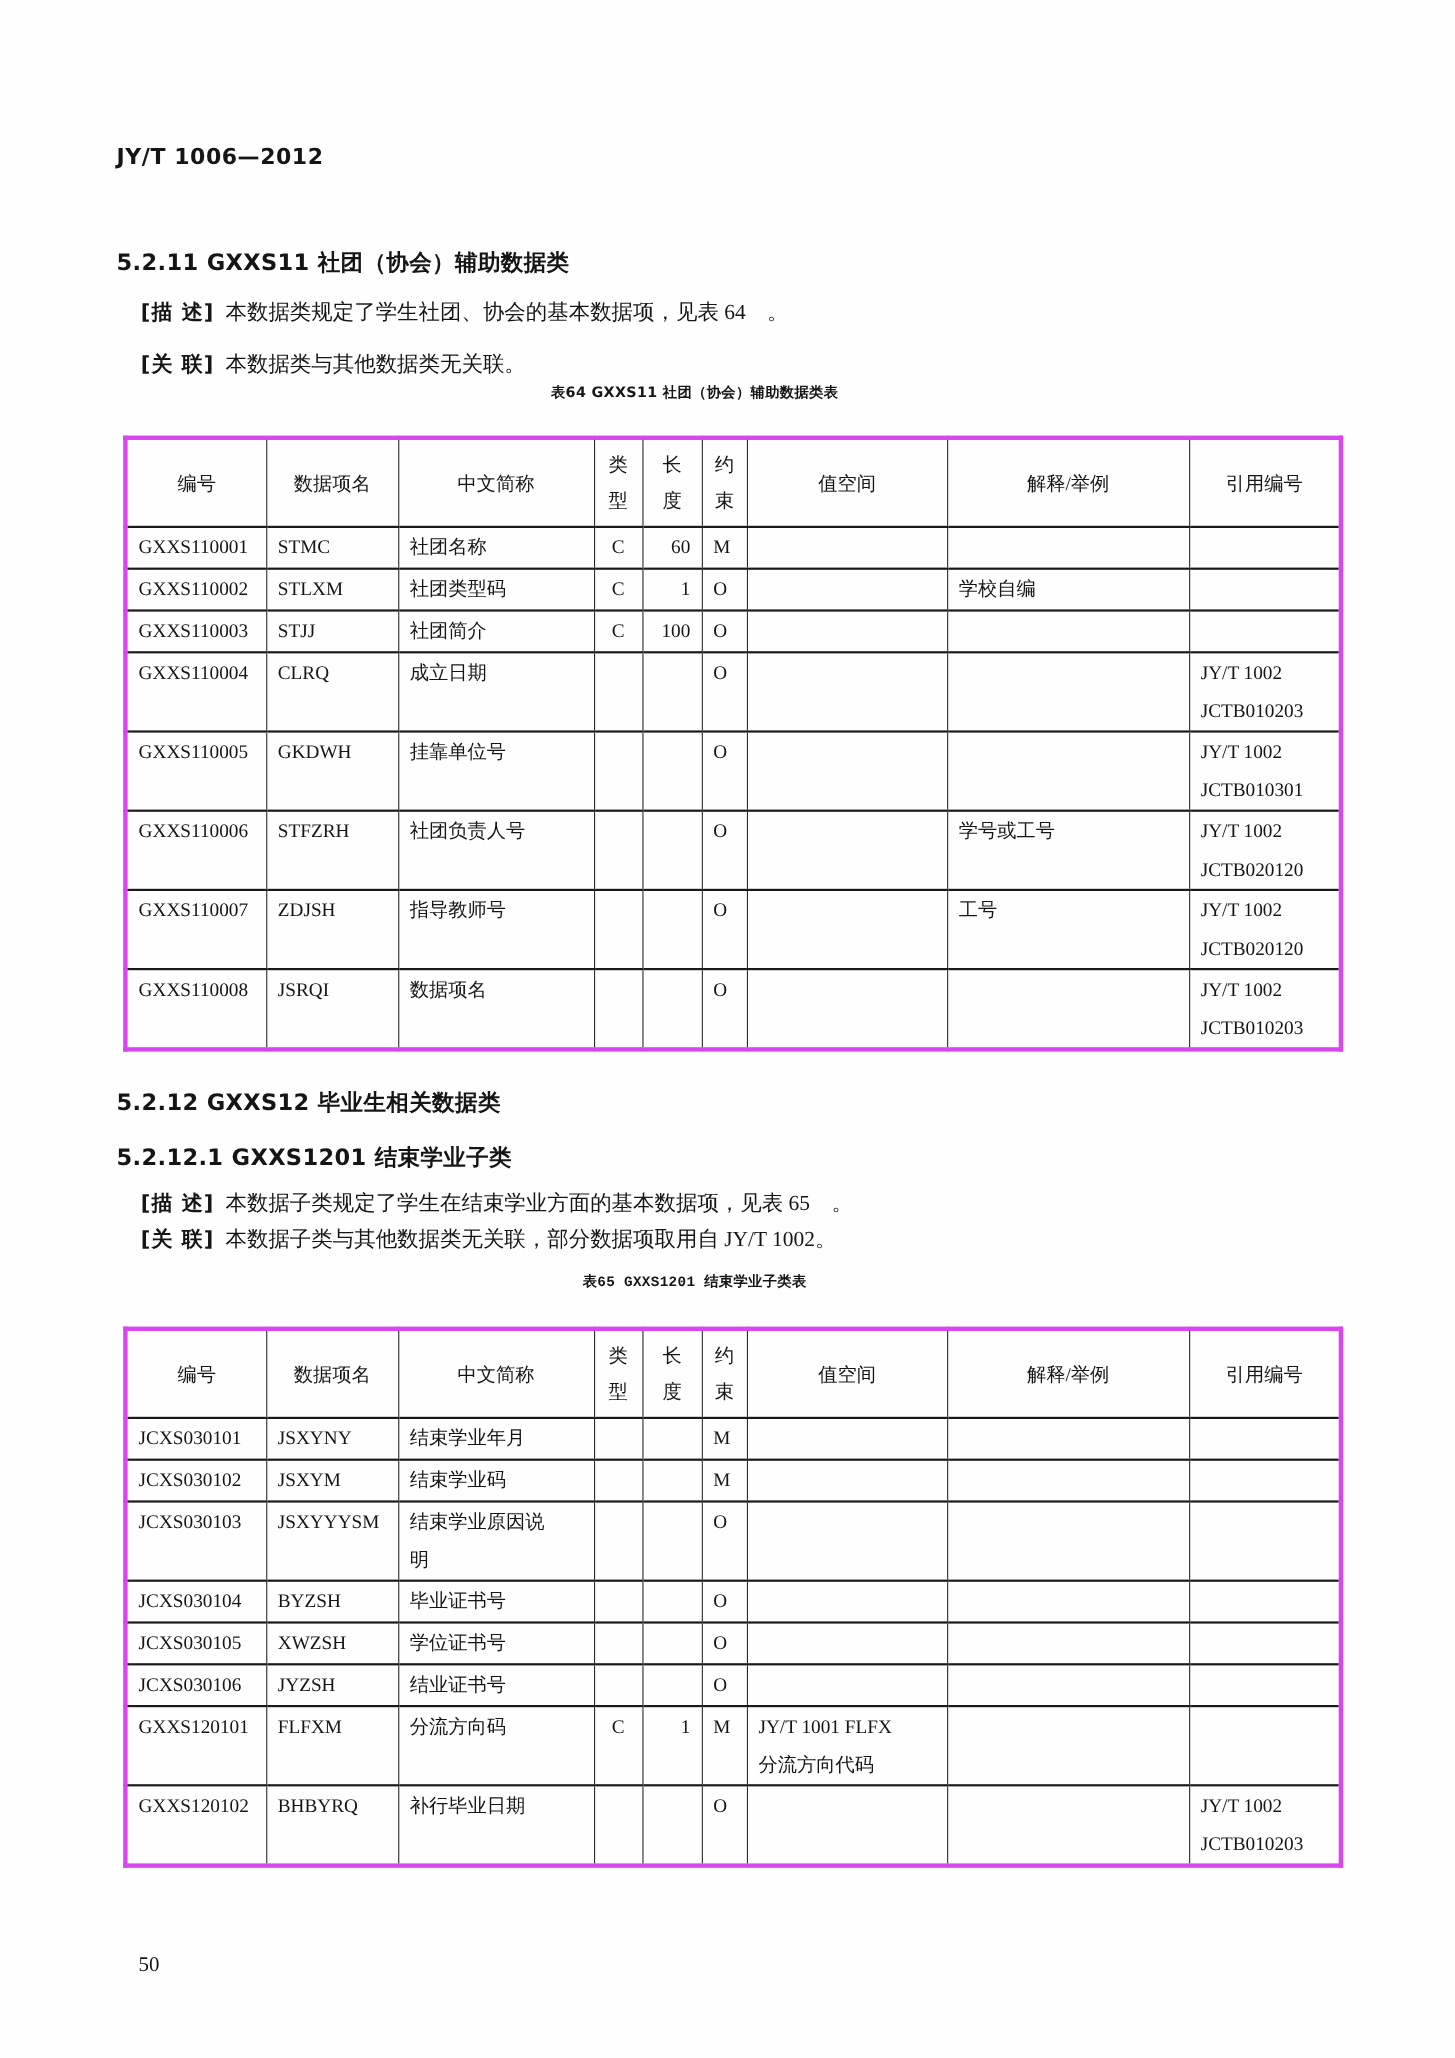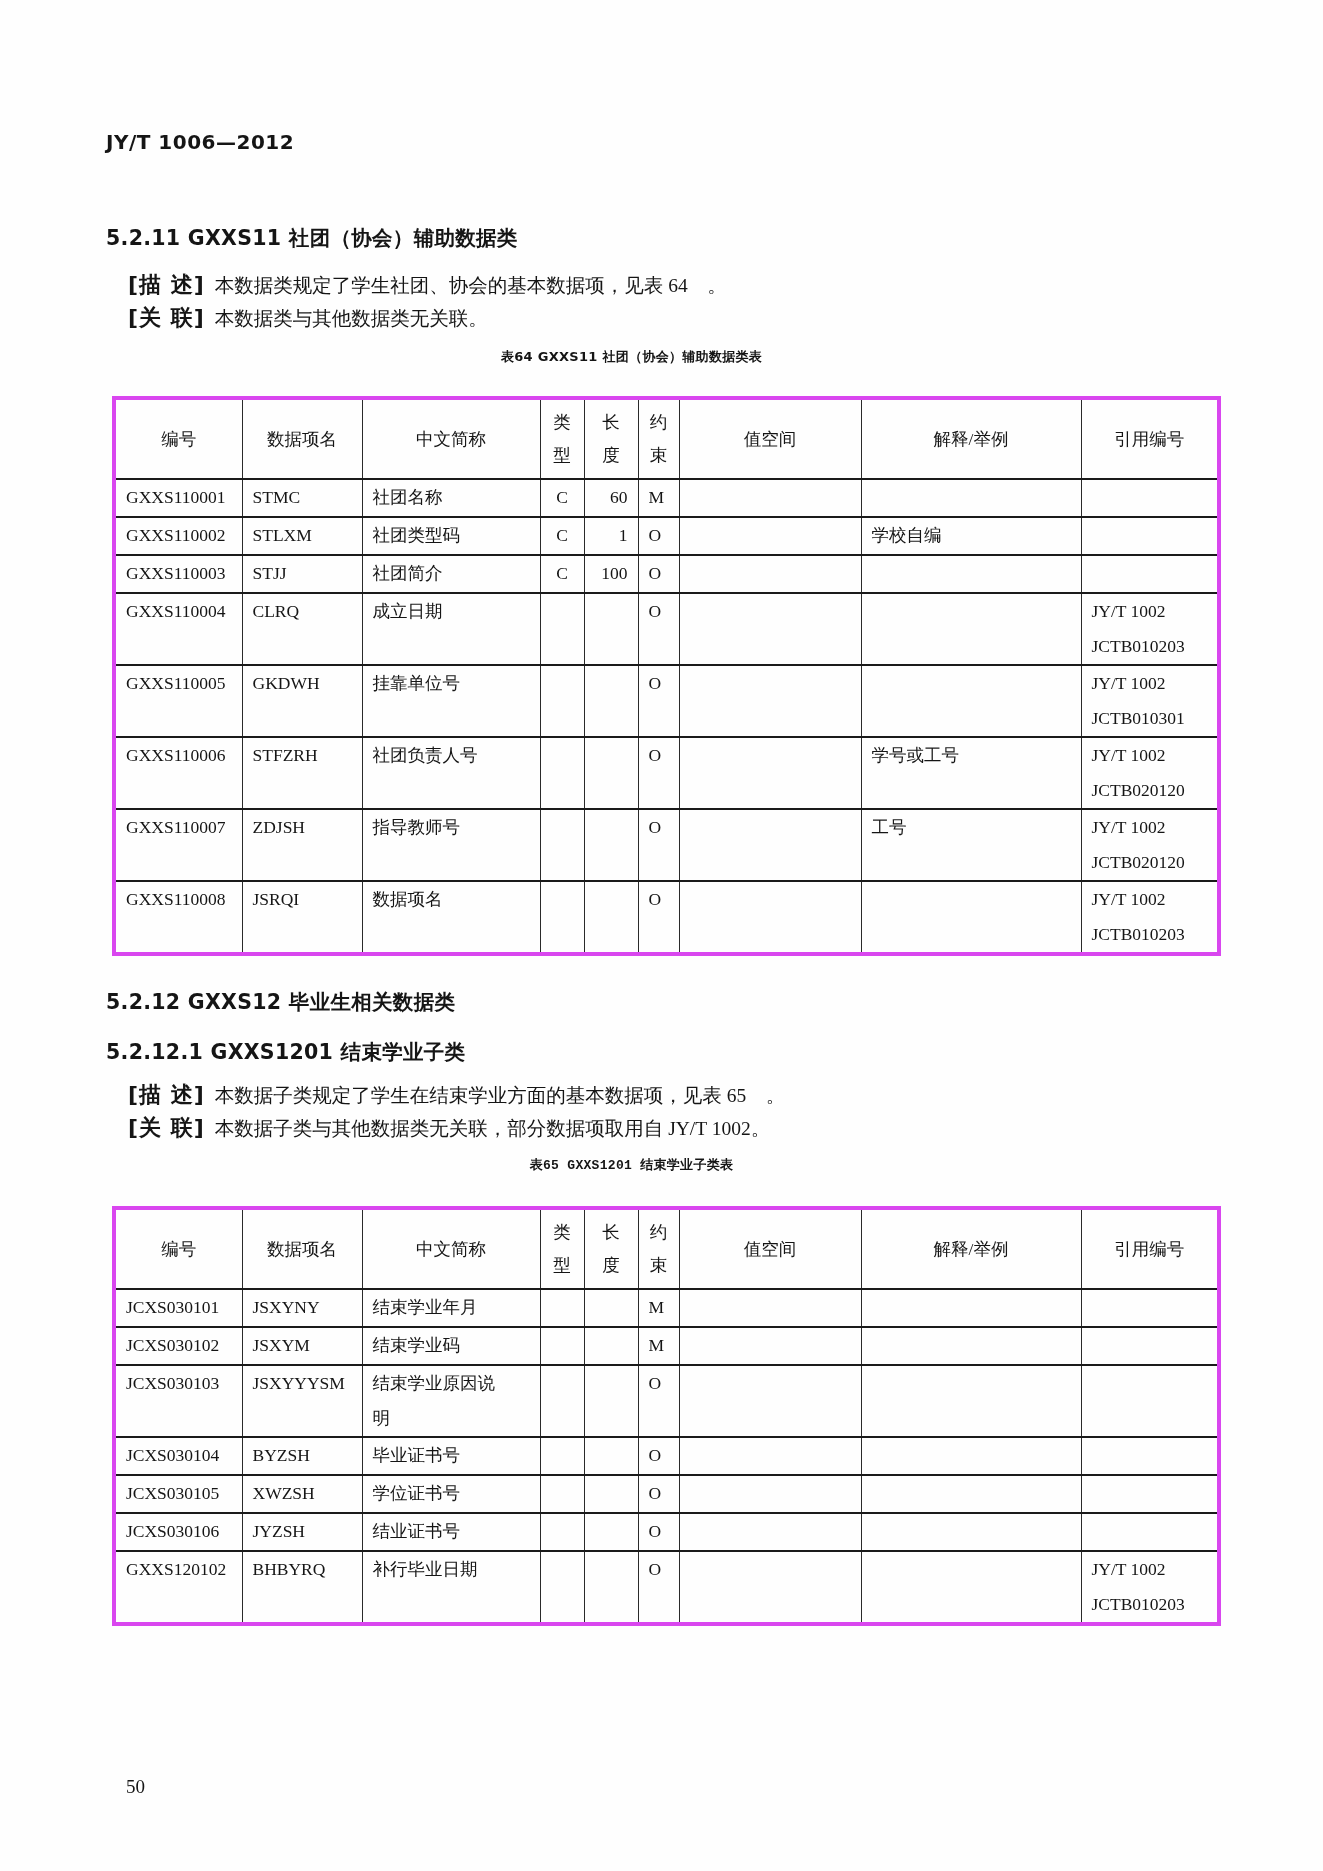--- a/index.html
+++ b/index.html
@@ -23,26 +23,26 @@
     font-weight:700;font-size:20.5px;letter-spacing:.3px;
   }
   .h-s1{top:224px;}
   .h-s2{top:988px;}
   .h-s21{top:1038px;}
   .para{
     position:absolute;left:128px;margin:0;
     font-size:19.5px;white-space:nowrap;
   }
   .p1{top:270px;}
-  .p2{top:303px;}
+  .p2{top:317px;}
   .p3{top:1080px;}
   .p4{top:1113px;}
   .para .lbl{
     font-family:"DejaVu Sans","Liberation Sans",sans-serif;
-    font-weight:700;font-size:22px;letter-spacing:1px;
+    font-weight:700;font-size:19px;letter-spacing:1px;
     margin-right:10px;
   }
   .tbl-title{
     position:absolute;left:0;right:60px;margin:0;text-align:center;
     font-family:"DejaVu Sans","Liberation Sans",sans-serif;
     font-weight:700;font-size:13px;letter-spacing:.3px;
   }
   .tt64{top:348px;}
   .tt65{top:1156px;font-family:Liberation Mono, monospace;}
   table.data{
@@ -321,20 +321,32 @@
         <td class="al">JYZSH</td>
         <td class="al">结业证书号</td>
         <td class="ctr"></td>
         <td class="num"></td>
         <td class="al">O</td>
         <td class="al"></td>
         <td class="al"></td>
         <td class="al"></td>
       </tr>
       <tr>
+        <td class="al">GXXS120101</td>
+        <td class="al">FLFXM</td>
+        <td class="al">分流方向码</td>
+        <td class="ctr">C</td>
+        <td class="num">1</td>
+        <td class="al">M</td>
+        <td class="al">JY/T 1001 FLFX
+分流方向代码</td>
+        <td class="al"></td>
+        <td class="al"></td>
+      </tr>
+      <tr>
         <td class="al">GXXS120102</td>
         <td class="al">BHBYRQ</td>
         <td class="al">补行毕业日期</td>
         <td class="ctr"></td>
         <td class="num"></td>
         <td class="al">O</td>
         <td class="al"></td>
         <td class="al"></td>
         <td class="al">JY/T 1002
 JCTB010203</td>

